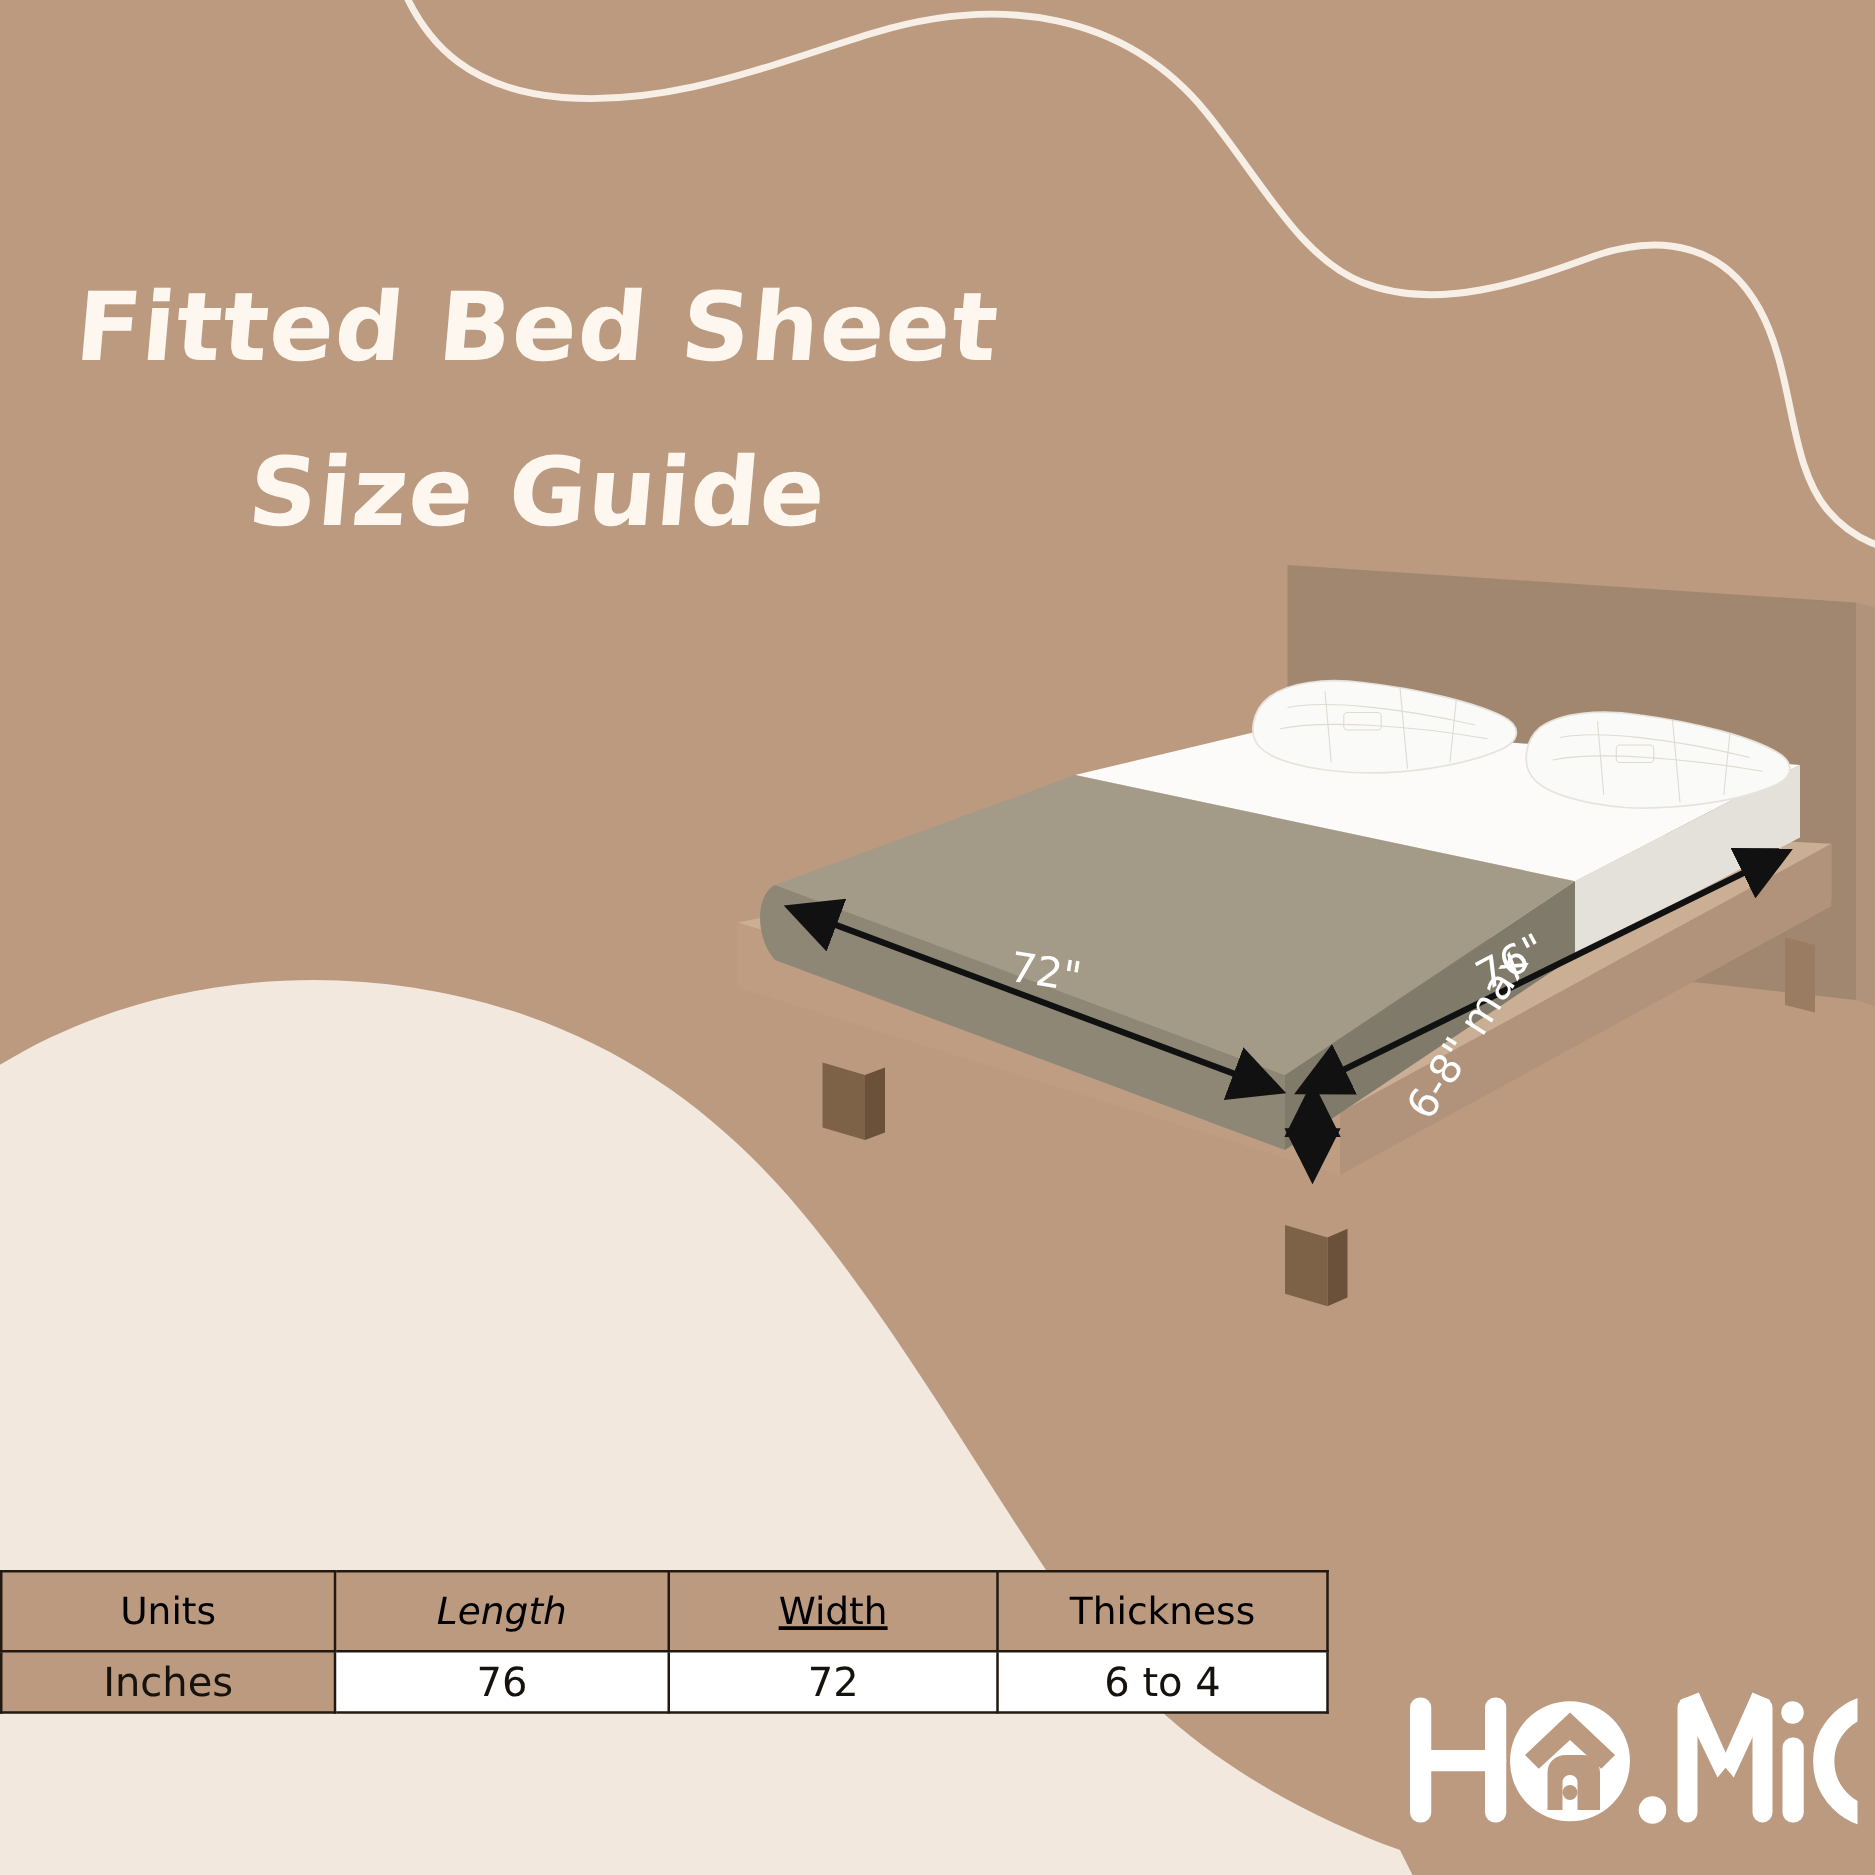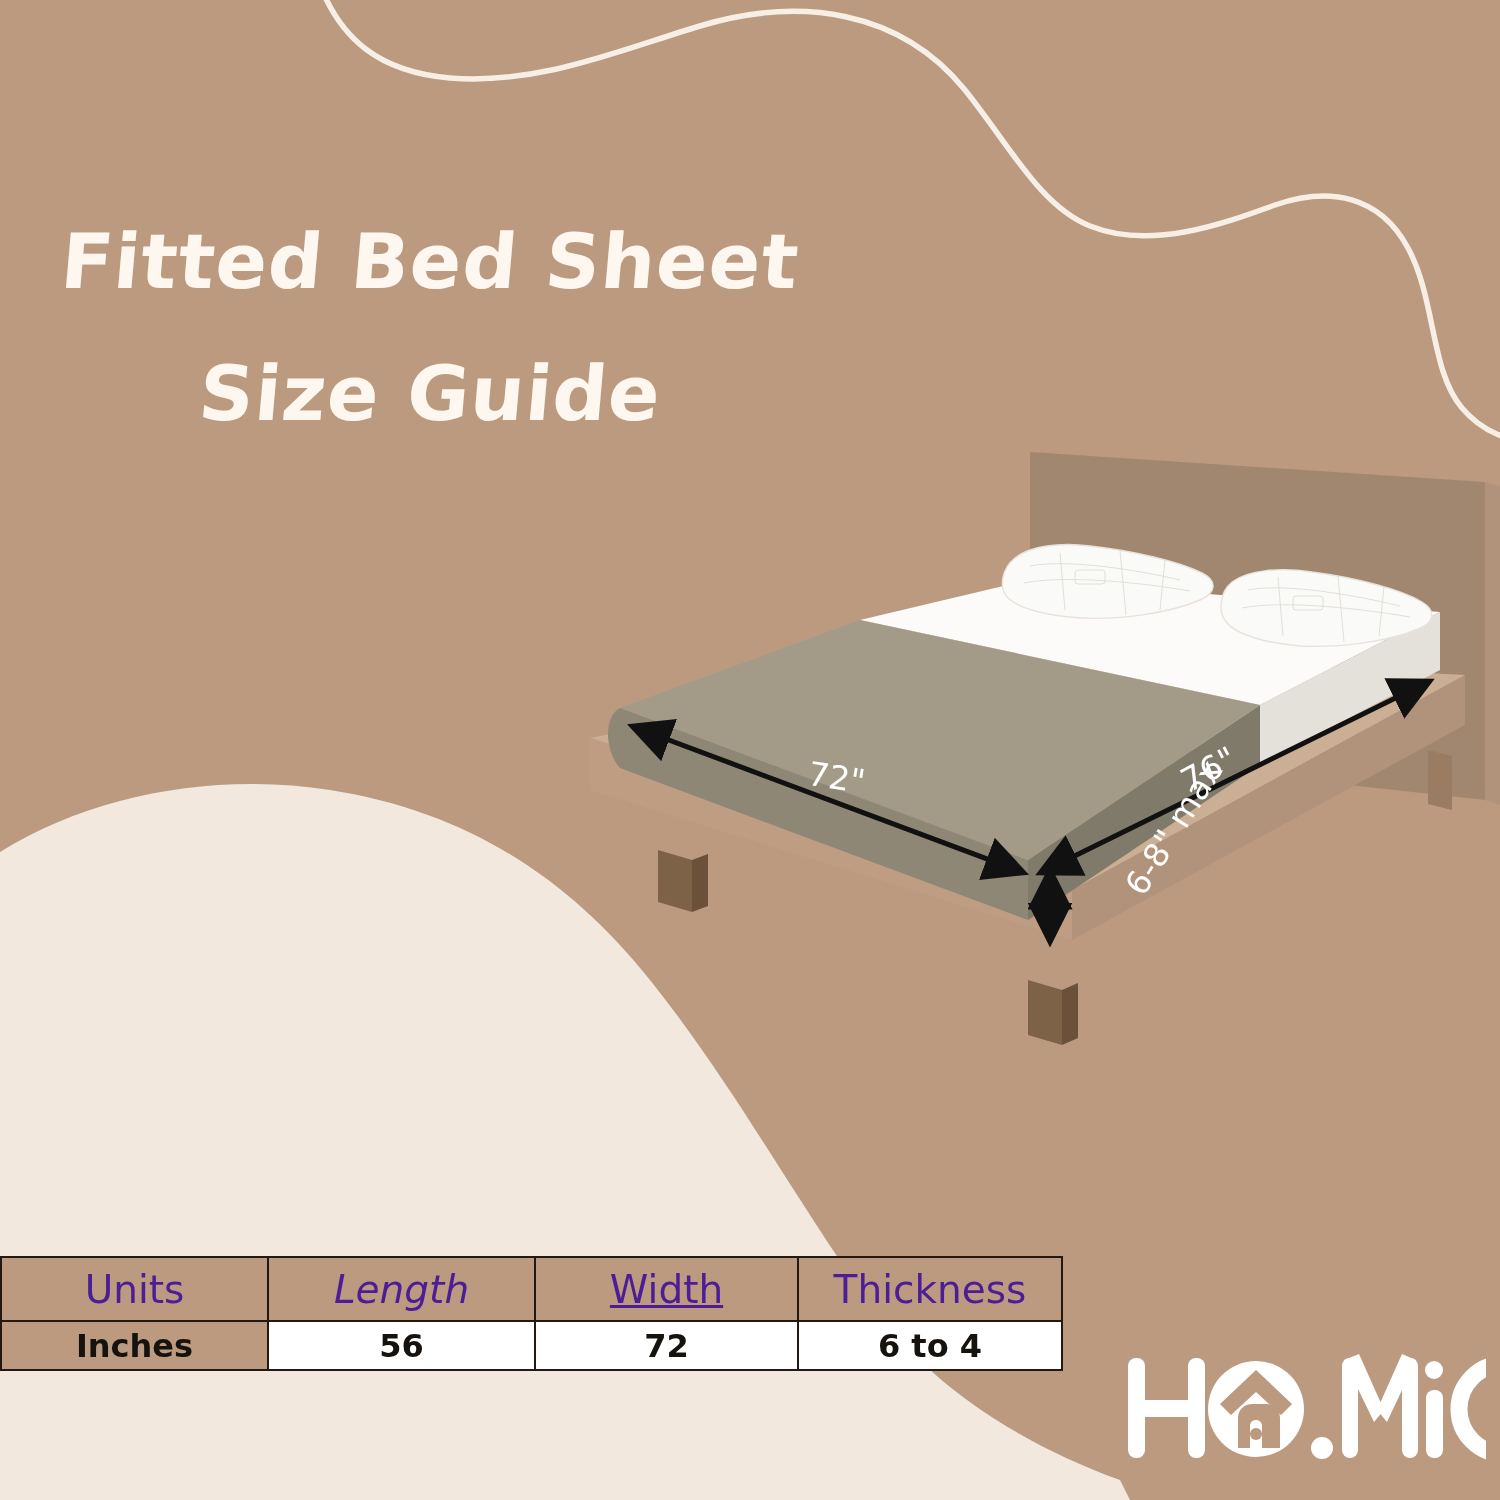--- a/index.html
+++ b/index.html
@@ -53,29 +53,29 @@
   #size-table td,#size-table th{
     border:2.5px solid #221a12;
     text-align:center;
     font-family:"DejaVu Sans", sans-serif;
     padding:0;
     height:47px;
     vertical-align:middle;
   }
   #size-table thead th{
     background:#bb9a80;
-    color:#4c1d95;
+    color:#000000;
     font-weight:400;
-    font-size:39px;
+    font-size:30px;
     height:62px;
   }
   #size-table tbody td{
     background:#ffffff;
     color:#16120d;
-    font-weight:700;
+    font-weight:400;
     font-size:32px;
   }
   #size-table tbody td.unit-cell{
     background:#bb9a80;
     color:#16120d;
   }
   .c0{width:265px;}
   .c1{width:265px;font-style:italic;}
   .c2{width:261px;text-decoration:underline;}
   .c3{width:262px;}
@@ -206,21 +206,21 @@
       <tr>
         <th class="c0">Units</th>
         <th class="c1">Length</th>
         <th class="c2">Width</th>
         <th class="c3">Thickness</th>
       </tr>
     </thead>
     <tbody>
       <tr>
         <td class="unit-cell">Inches</td>
-        <td>56</td>
+        <td>76</td>
         <td>72</td>
         <td>6 to 4</td>
       </tr>
     </tbody>
   </table>
 
   <svg id="logo" viewBox="0 0 360 115" width="360" height="115">
 
     <g fill="#FFFFFF">
       <rect x="2" y="6" width="17" height="100" rx="8"></rect>

